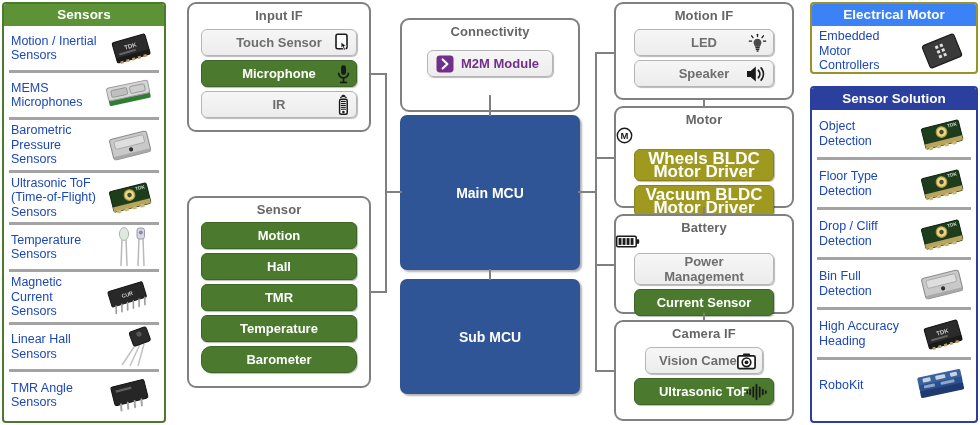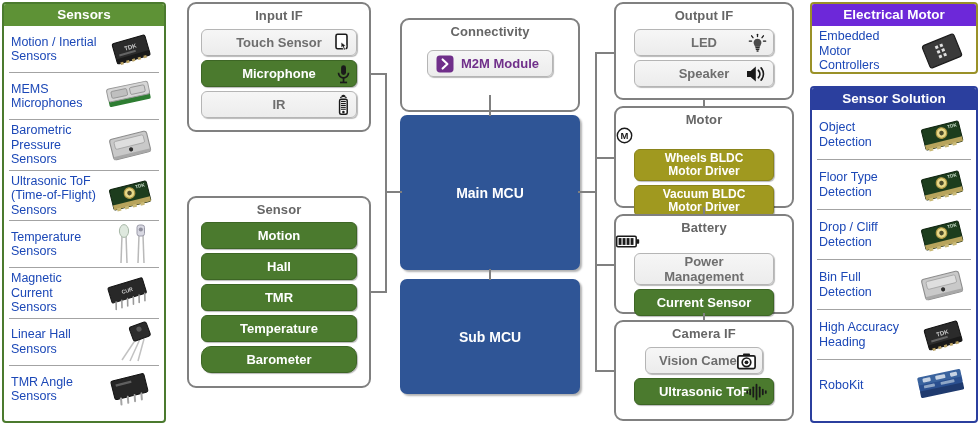--- a/index.html
+++ b/index.html
@@ -52,21 +52,21 @@
     border: 1px solid #3d6625;
     color: #ffffff;
   }
   .pill.olive {
     background: #a0991f;
     border: 1px solid #8a841b;
     color: #ffffff;
     height: 32px;
     line-height: 13px;
     text-align: center;
-    font-size: 12px;
+    font-size: 17px;
   }
   .pill.two-line { flex-direction: column; justify-content: center; height: 32px; }
   .pill .lbl { display: block; }
   .pill .ico { position: absolute; right: 6px; top: 50%; transform: translateY(-50%);
                display: flex; align-items: center; }
 
   
   .mcu {
     position: absolute;
     background: #2f5596;
@@ -94,21 +94,21 @@
     font-size: 13.5px;
     text-align: center;
     line-height: 22px;
     height: 22px;
   }
   .card-body { padding: 0 5px; }
   .crow {
     display: flex;
     align-items: center;
     justify-content: space-between;
-    border-bottom: 1px solid #a3a3a3;
+    border-bottom: 3px solid #a3a3a3;
     position: relative;
   }
   .crow:last-child { border-bottom: none; }
   .crow .ctext {
     color: #1c48b7;
     font-size: 12.5px;
     line-height: 14.5px;
     padding: 3px 0 3px 2px;
     flex: 0 1 auto;
   }
@@ -346,21 +346,21 @@
   </div>
 
   <div class="mcu" style="left:400px; top:115px; width:180px; height:155px;">
     <span>Main MCU</span>
   </div>
   <div class="mcu" style="left:400px; top:279px; width:180px; height:115px;">
     <span>Sub MCU</span>
   </div>
 
   <div class="panel" style="left:614px; top:2px; width:180px; height:98px;">
-    <div class="panel-title">Output IF</div>
+    <div class="panel-title">Motion IF</div>
     <div id="outputIfItems" style="padding:2px 18px 0;">
         <div class="pill grey" style="width: 140px;">
           <span class="lbl">LED</span>
           <span class="ico">
             <svg width="19" height="19" viewBox="0 0 19 19">
         <path d="M9.5 5.2 a4 4 0 0 1 3.1 6.5 l-0.7 1.5 h-4.8 l-0.7 -1.5 A4 4 0 0 1 9.5 5.2 Z" fill="#4a4a4a"></path>
         <rect x="7.4" y="13.3" width="4.3" height="1.5" fill="#2c2c2c"></rect>
         <rect x="7.8" y="15.1" width="3.5" height="1.4" fill="#2c2c2c"></rect>
         <rect x="8.4" y="16.8" width="2.3" height="1.4" rx="0.6" fill="#2c2c2c"></rect>
         <g stroke="#1a1a1a" stroke-width="1.3" stroke-linecap="round">
@@ -460,21 +460,21 @@
           <line x1="1.2" y1="7.6" x2="1.2" y2="9.4"></line>
           <line x1="19.8" y1="7.6" x2="19.8" y2="9.4"></line>
         </g>
       </svg>
           </span>
         </div>
       </div>
   </div>
 
   <div class="card" style="left:810px; top:2px; width:168px; height:72px; border-color:#9a9128;">
-    <div class="card-head" style="background:#6d28d9;">Electrical Motor</div>
+    <div class="card-head" style="background:#3b82f6;">Electrical Motor</div>
     <div class="card-body" id="emRows">
         <div class="crow" style="min-height: 46px;">
           <div class="ctext">Embedded<br>Motor<br>Controllers</div>
           <span class="chip">
             <svg width="54" height="40" viewBox="0 0 54 40">
         <g transform="rotate(-22 27 20)">
           <rect x="10" y="8" width="34" height="24" rx="2.4" fill="#3a3a3a" stroke="#1d1d1d" stroke-width="1.2"></rect>
           <g fill="#e0e0e0">
             <rect x="22" y="13" width="3" height="3"></rect>
                   <rect x="27" y="13" width="3" height="3"></rect>

